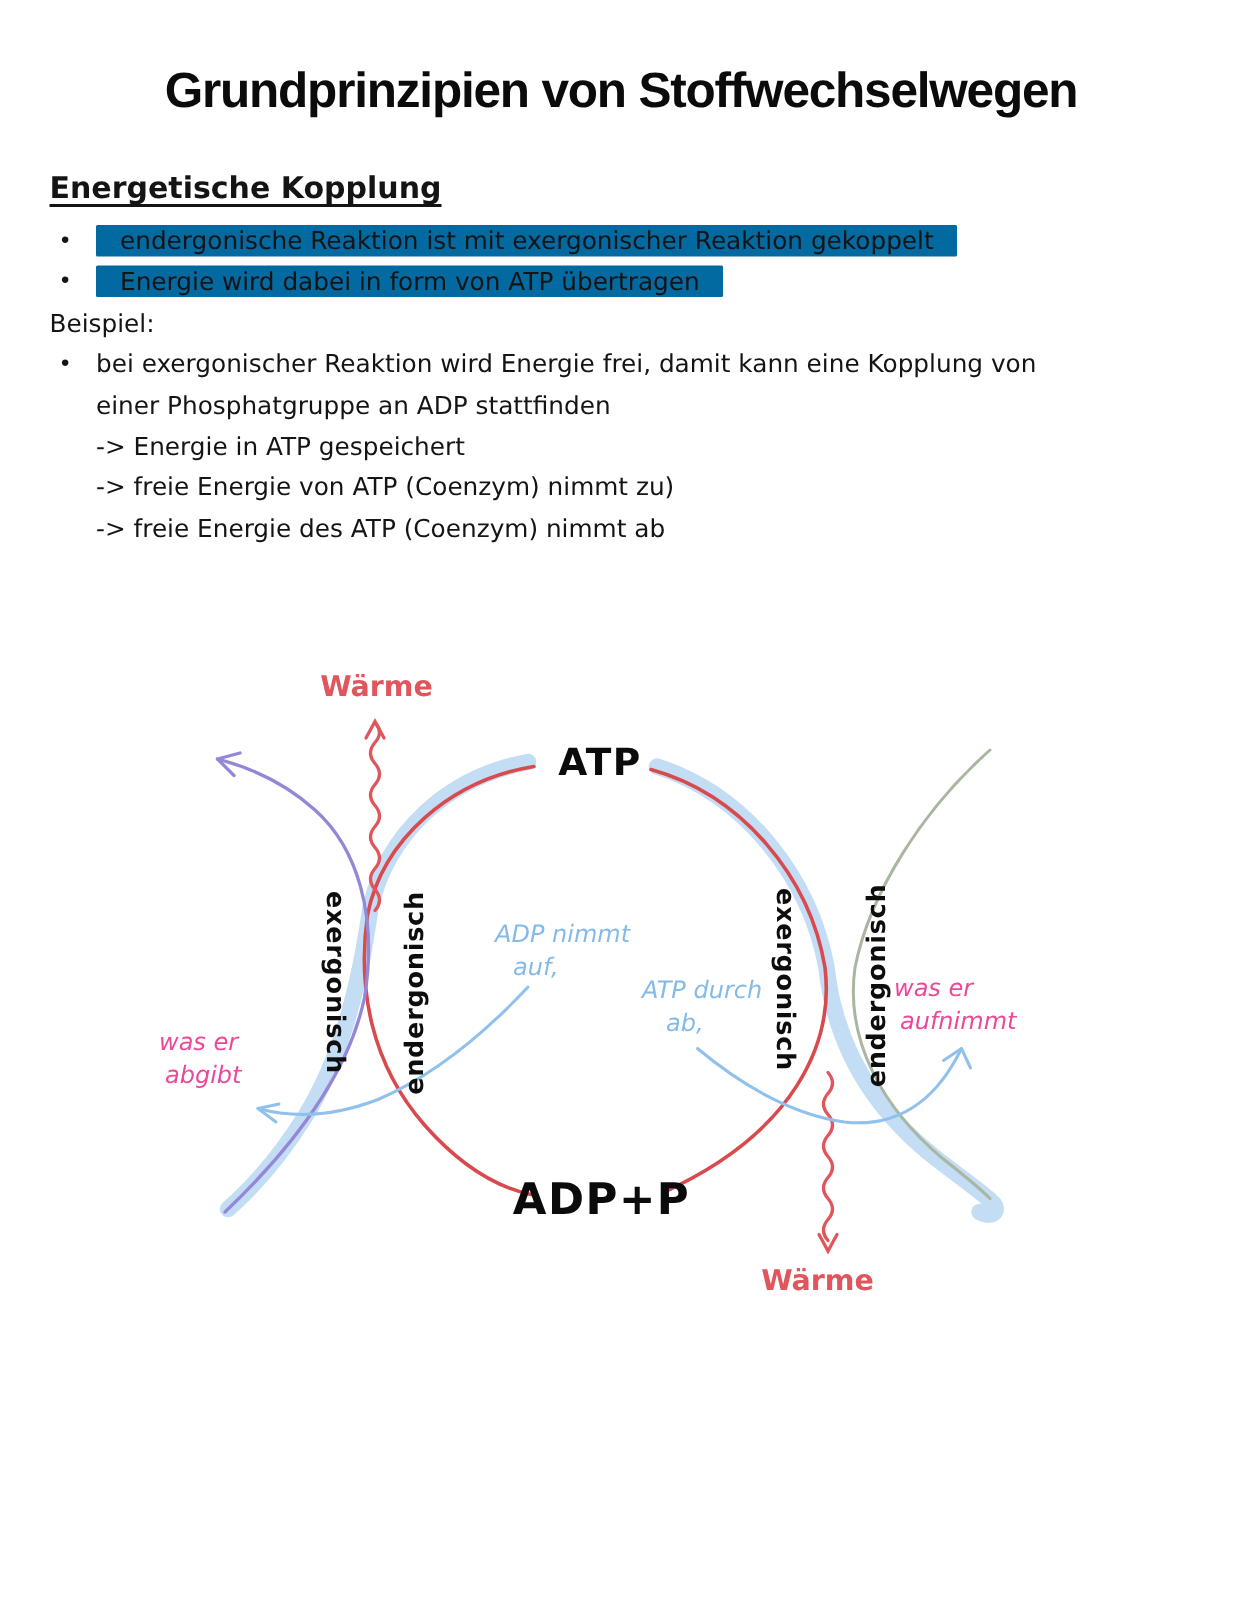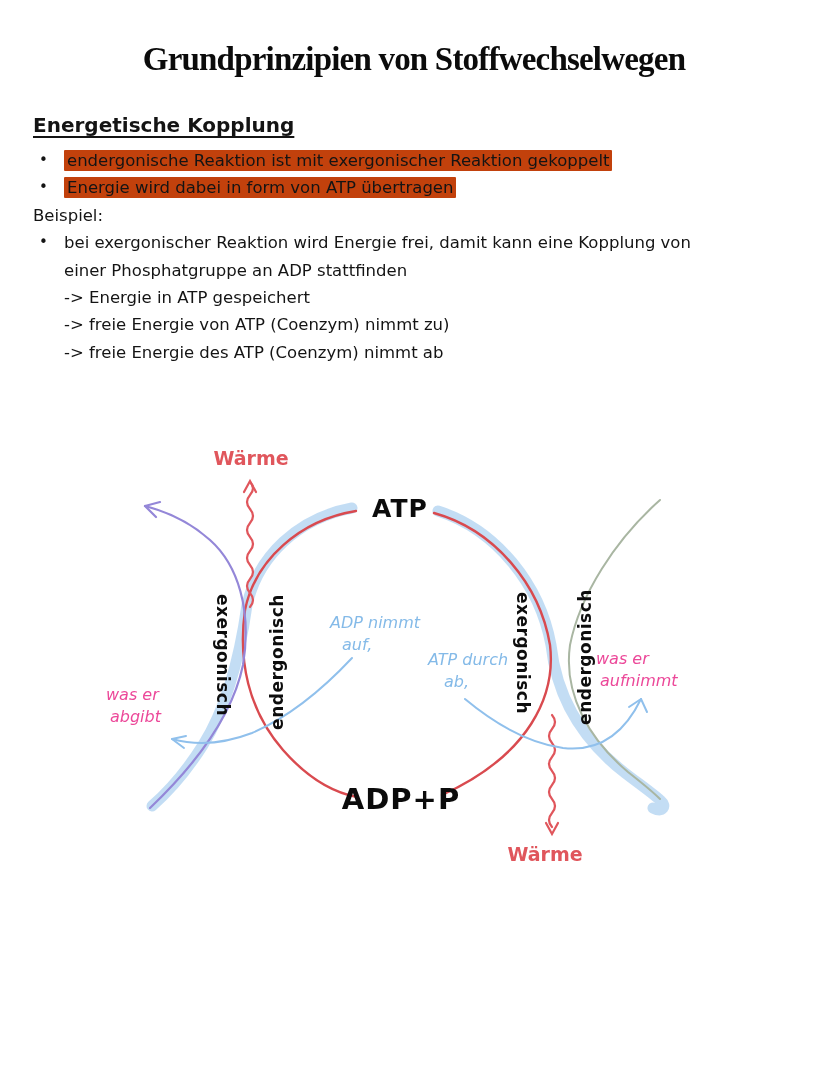--- a/index.html
+++ b/index.html
@@ -2,38 +2,38 @@
 <html><head>
 <meta charset="utf-8">
 <style>
   html,body { margin:0; padding:0; background:#ffffff; }
   #page {
     position:relative; width:828px; height:1069px; background:#ffffff;
     font-family:"DejaVu Sans", sans-serif; color:#141414; overflow:hidden;
   }
   #doc-title {
     position:absolute; top:41px; left:0; width:828px; text-align:center;
-    font-family:Liberation Serif, serif; font-weight:bold;
+    font-family:Liberation Sans, sans-serif; font-weight:bold;
     font-size:33px; letter-spacing:-0.8px; color:#0b0b0b;
   }
   #section-heading {
     position:absolute; top:113px; left:33px;
     font-size:20px; font-weight:bold; text-decoration:underline;
     text-underline-offset:4px;
   }
   #notes { position:absolute; top:147px; left:33px; width:780px; }
   .note-line {
     position:relative; height:27.4px; line-height:27.4px;
     font-size:16.5px; white-space:nowrap; padding-left:31px;
   }
   .note-line.no-indent { padding-left:0; }
   .note-line .bullet {
     position:absolute; left:6px; top:0; font-size:15px;
   }
-  .hl { background:#c2410c; padding:1px 3px; border-radius:1px; }
+  .hl { background:#0369a1; padding:1px 16px; border-radius:1px; }
   
   #diagram-svg { position:absolute; left:0; top:0; }
   .dlabel { position:absolute; transform:translate(-50%,-50%); white-space:nowrap; }
   .vlabel {
     position:absolute; white-space:nowrap; font-weight:bold; font-size:17px;
     letter-spacing:0.5px; color:#0d0d0d;
   }
   .vlabel.cw  { transform:translate(-50%,-50%) rotate(90deg); }
   .vlabel.ccw { transform:translate(-50%,-50%) rotate(-90deg); }
   .heat-label { color:#e0565c; font-weight:bold; font-size:19px; }

